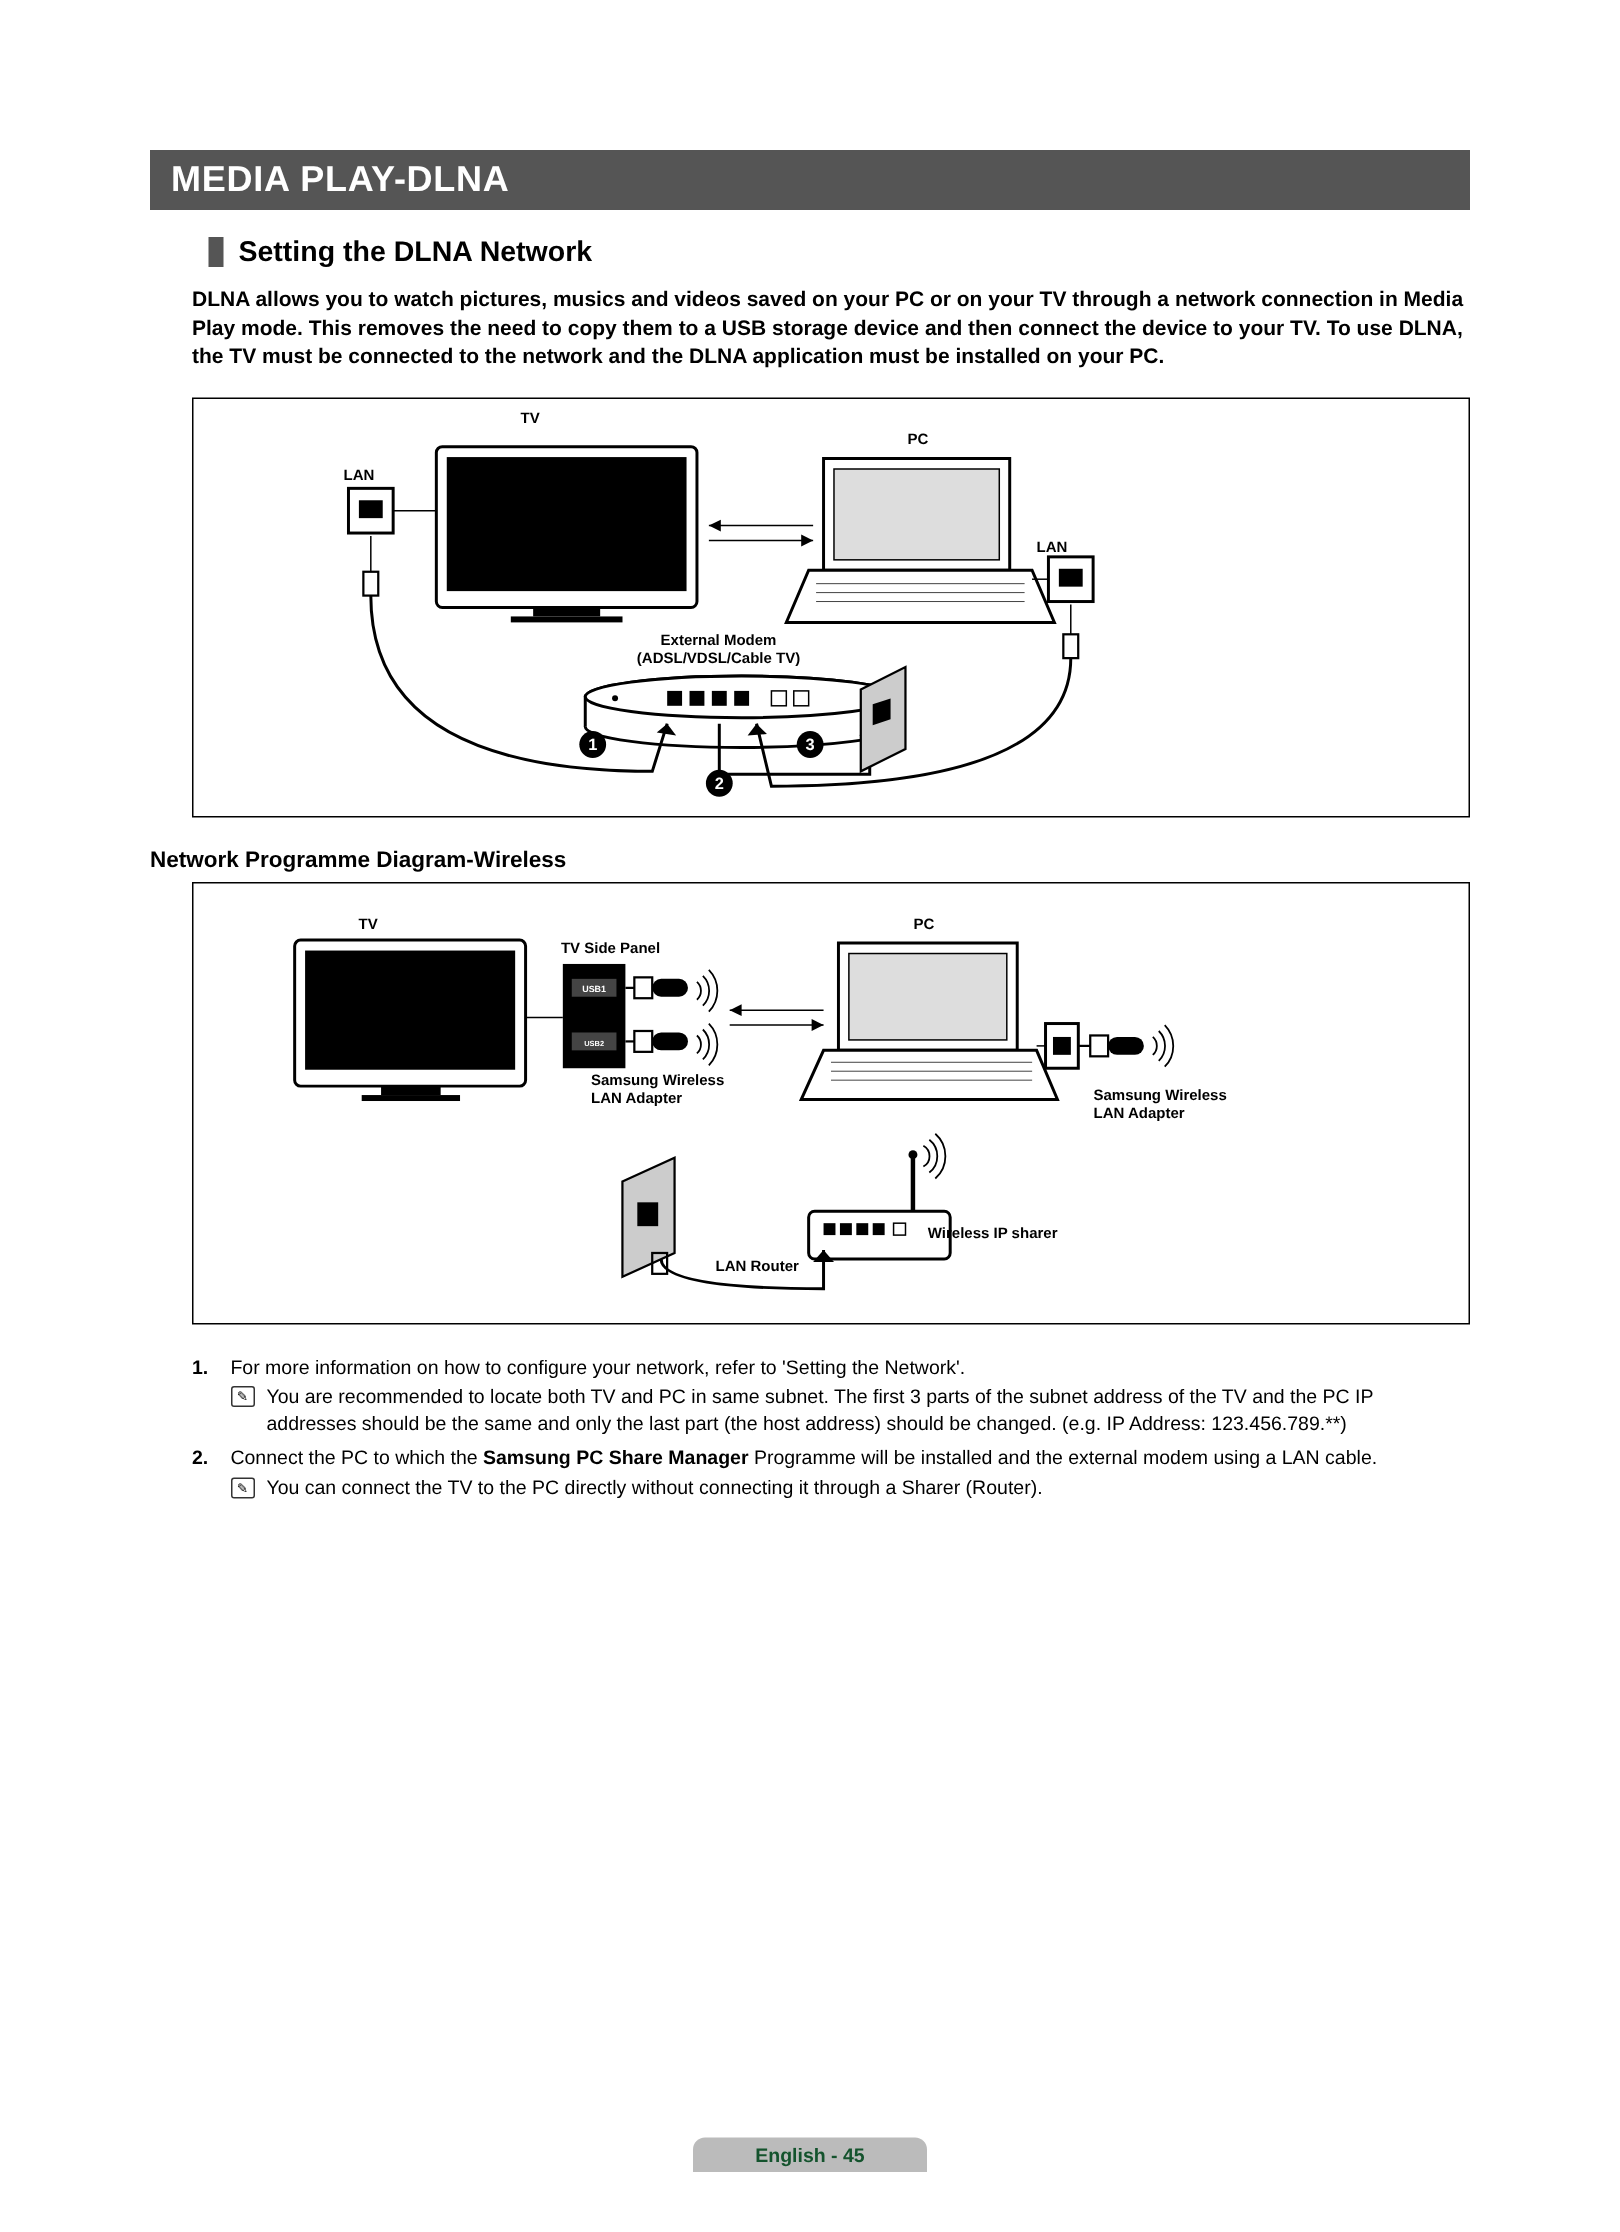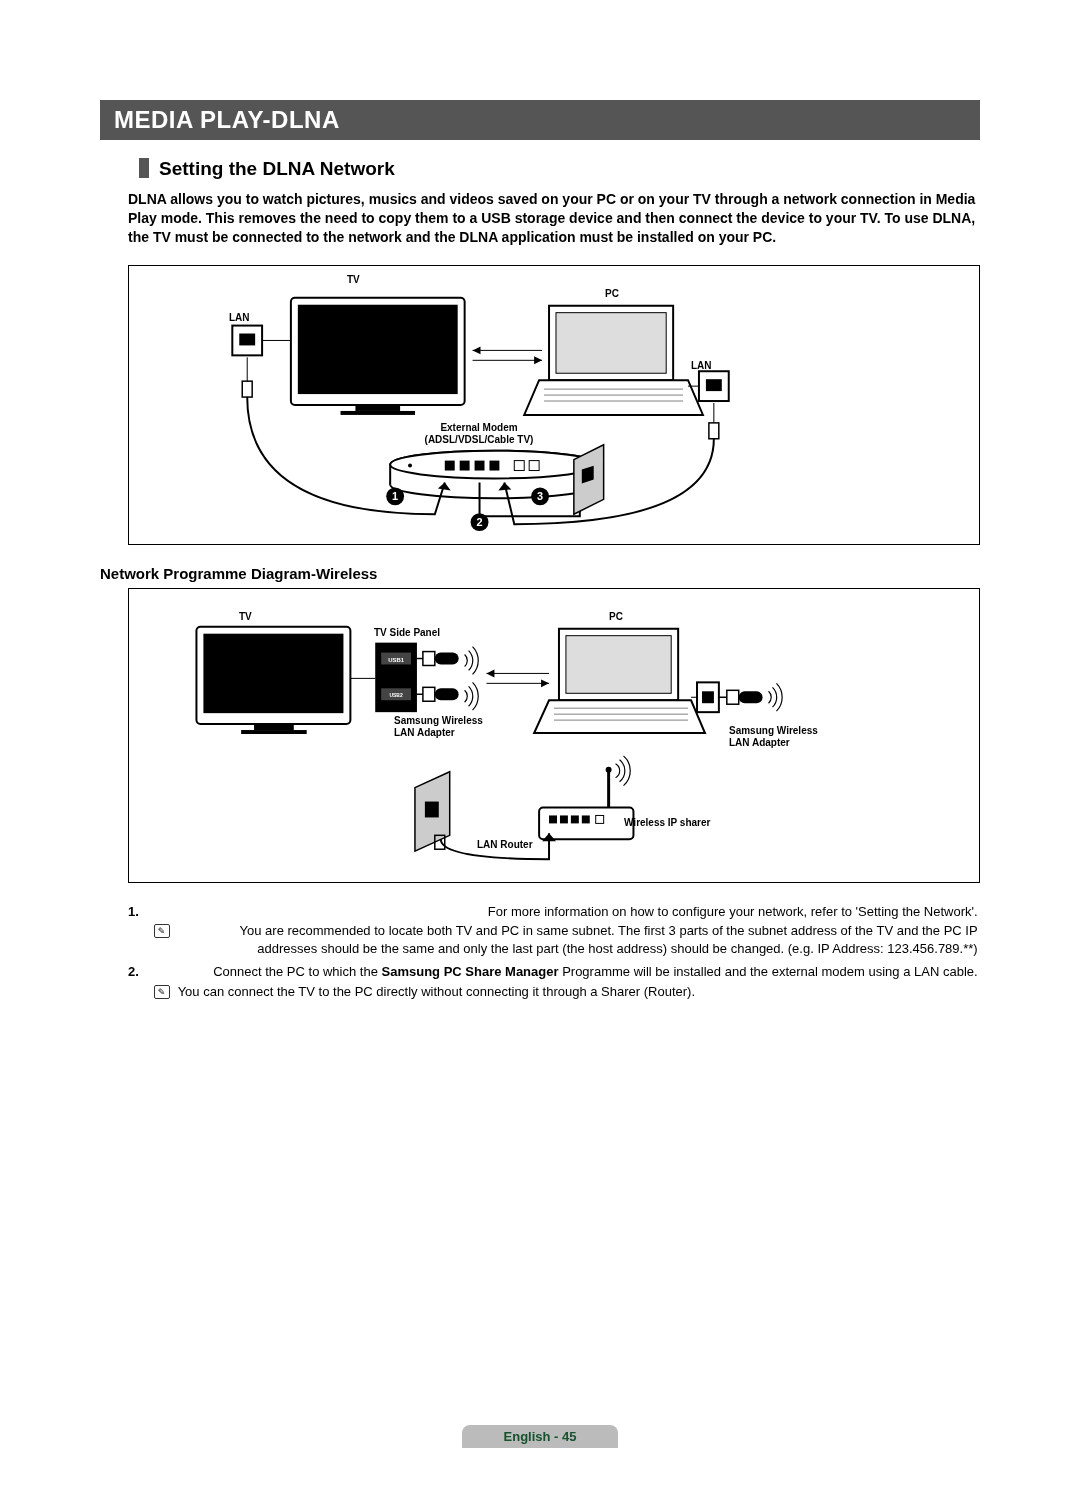--- a/index.html
+++ b/index.html
@@ -66,21 +66,21 @@
   }
   
   svg { display:block; }
   .notes {
     font-size: 13px;
     line-height: 1.35;
     margin-left: 28px;
   }
   .note-item { margin-bottom: 6px; }
   .note-num { font-weight: bold; display:inline-block; width: 22px; vertical-align: top;}
-  .note-body { display:inline-block; width: calc(100% - 28px); vertical-align: top; text-align: right;}
+  .note-body { display:inline-block; width: calc(100% - 28px); vertical-align: top;}
   .note-sub { display:flex; margin-top:2px; }
   .note-sub .sub-icon {
     width: 16px; height:14px; border:1px solid #333; border-radius:2px;
     font-size:9px; display:flex; align-items:center; justify-content:center;
     margin-right:8px; flex:none; margin-top:2px;
   }
   .footer {
     position: absolute;
     bottom: 40px;
     left: 0; right: 0;
@@ -196,21 +196,21 @@
     <div class="label" style="left:238px; top:38px; width:80px;">TV Side Panel</div>
     <div class="label" style="left:274px; top:90px;">or</div>
     <div class="label" style="left:265px; top:126px; width:100px; text-align:left;">
       <div>Samsung Wireless</div>
       <div>LAN Adapter</div>
     </div>
     <div class="label" style="left:600px; top:136px; width:100px; text-align:left;">
       <div>Samsung Wireless</div>
       <div>LAN Adapter</div>
     </div>
-    <div class="label" style="left:495px; top:228px; width:100px; text-align:left;">Wireless IP sharer</div>
+    <div class="label" style="left:476px; top:228px; width:100px; text-align:right;">Wireless IP sharer</div>
     <div class="label" style="left:348px; top:250px;">LAN Router</div>
 
     <svg width="100%" height="100%" viewBox="0 0 820 295">
 
       <rect x="50" y="38" width="155" height="98" rx="4" fill="none" stroke="#000" stroke-width="2"></rect>
       <rect x="57" y="45" width="141" height="80" fill="#000"></rect>
       <rect x="108" y="136" width="40" height="6" fill="#000"></rect>
       <rect x="95" y="142" width="66" height="4" fill="#000"></rect>
 
       <rect x="230" y="54" width="42" height="70" fill="#000"></rect>

